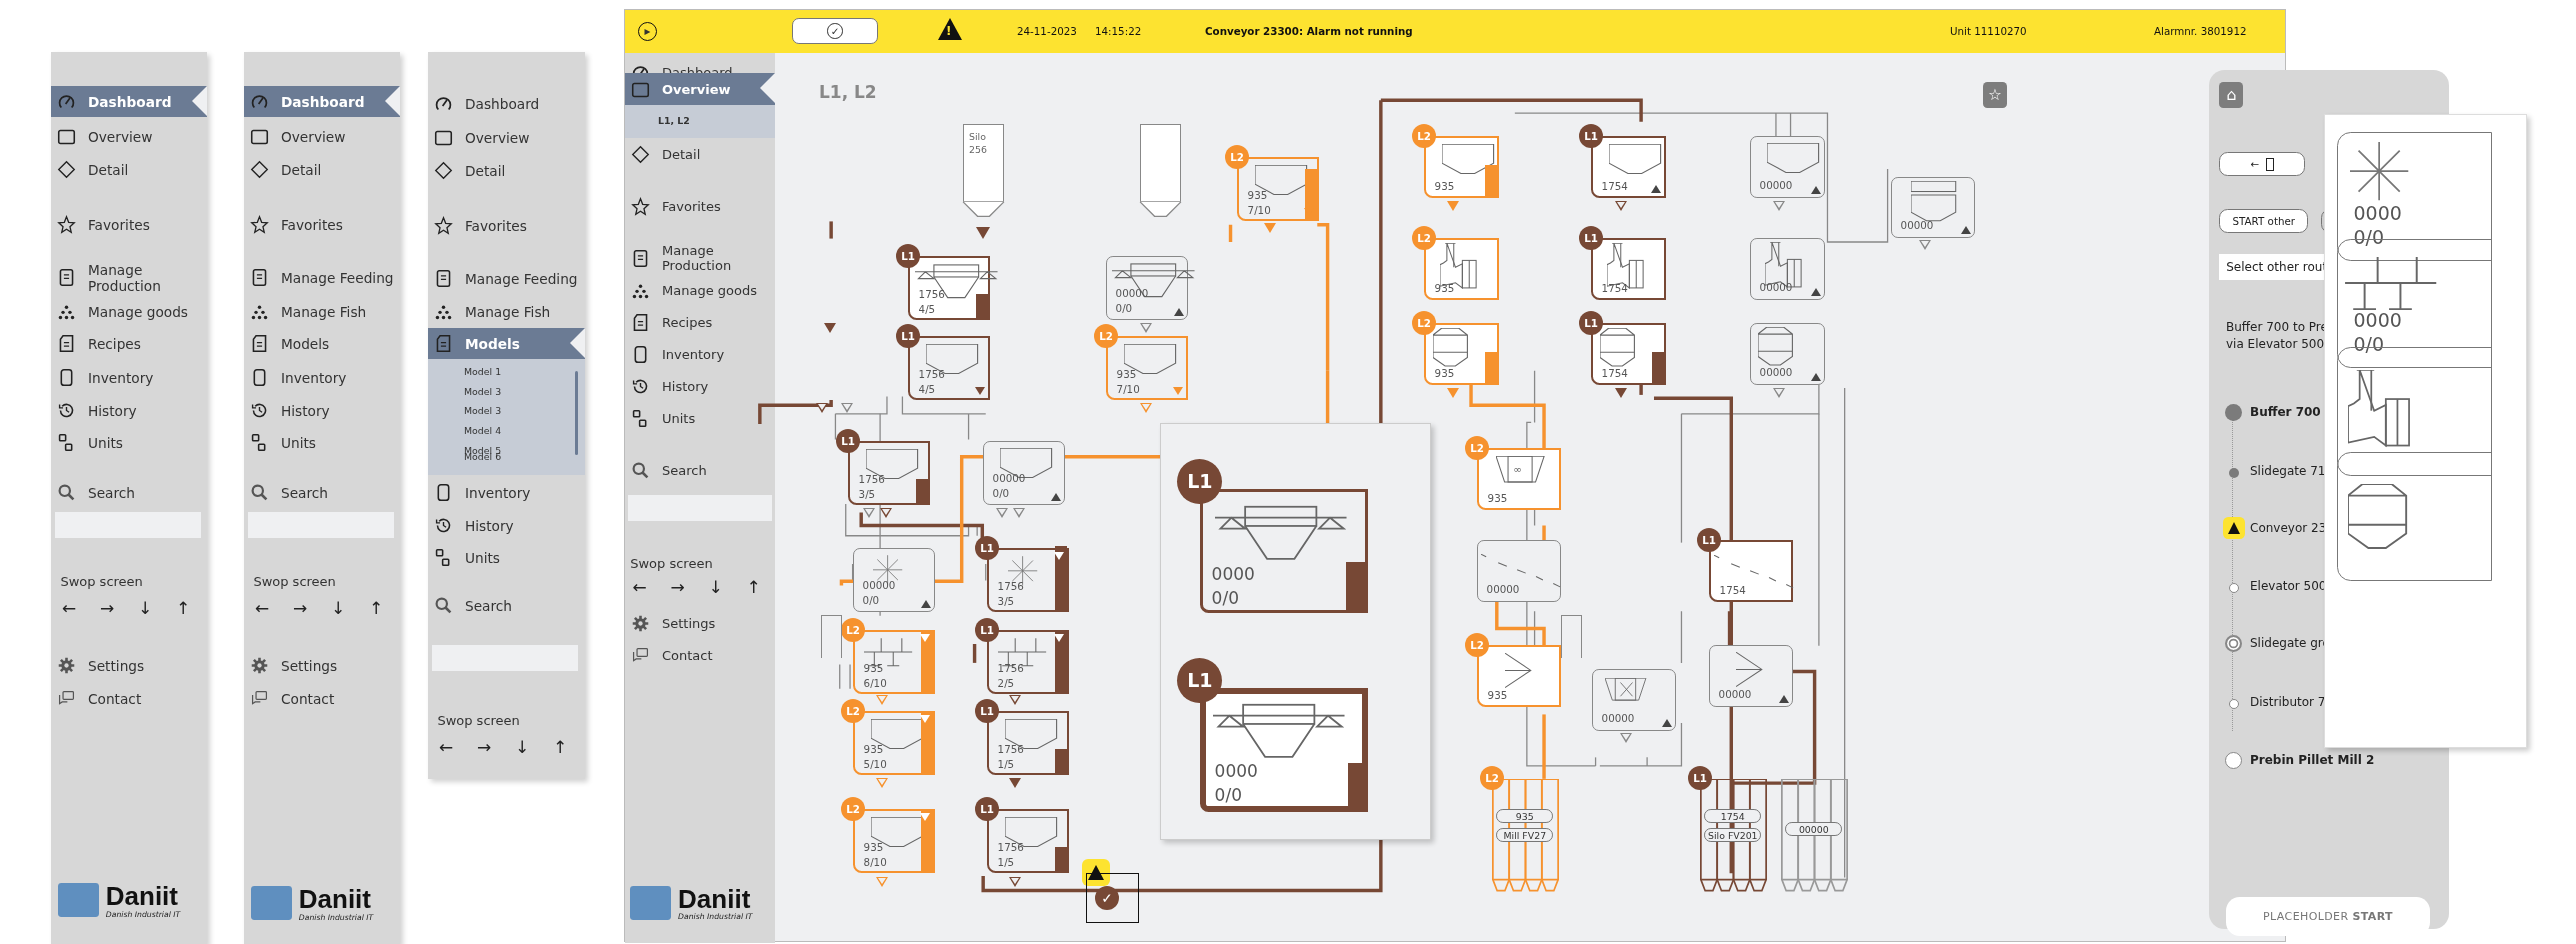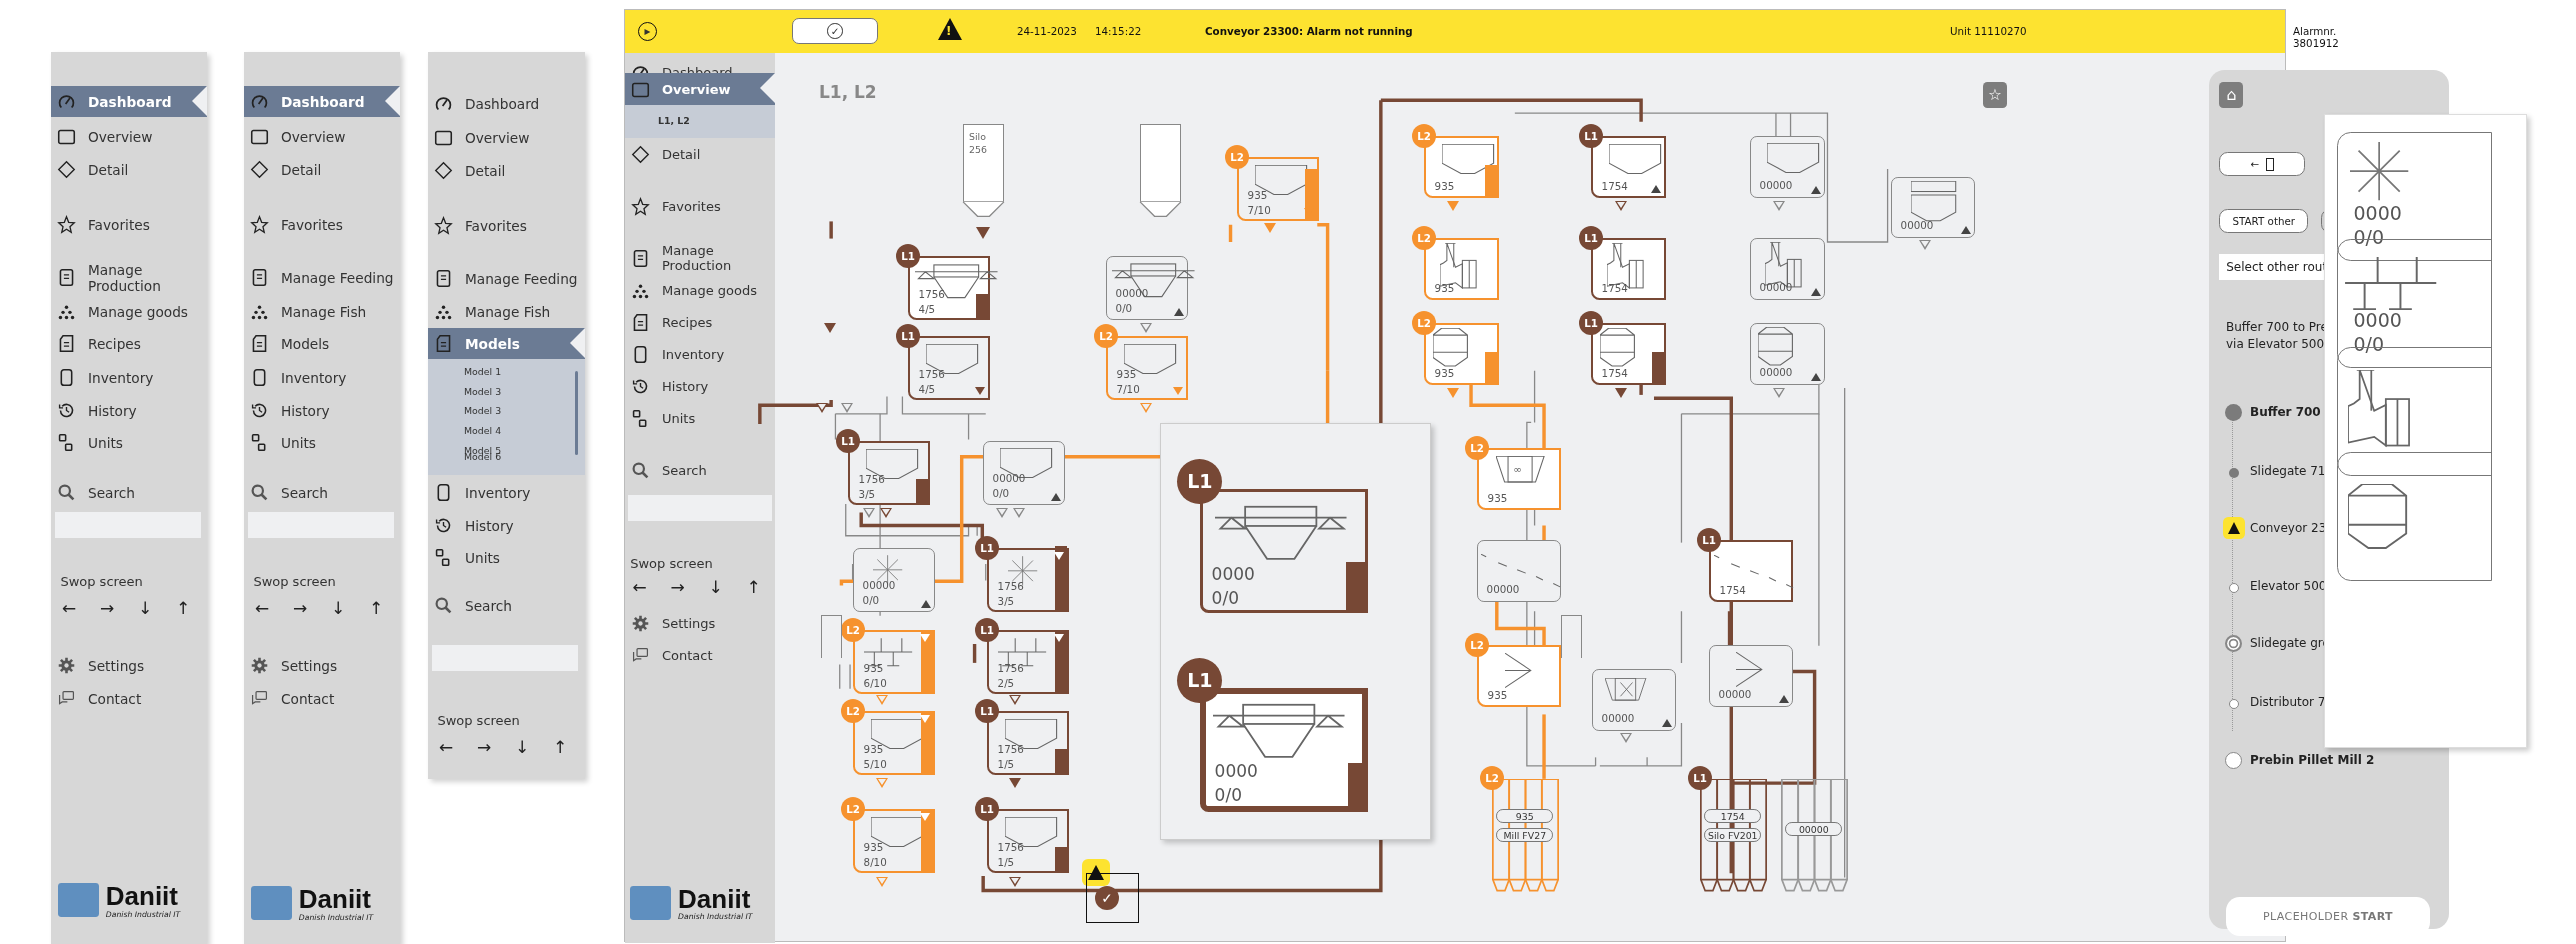--- a/index.html
+++ b/index.html
@@ -517,21 +517,21 @@
     <span class="abs" style="left:13px;top:12px;width:19px;height:19px;border:1.7px solid #111;border-radius:50%;display:flex;align-items:center;justify-content:center;font-size:7.7px">▶</span>
     <div class="abs" style="left:167px;top:8.6px;width:86px;height:26px;background:#fff;border:0.9px solid #777;border-radius:6.9px;display:flex;align-items:center;justify-content:center">
       <span style="width:15.5px;height:15.5px;border:1.3px solid #333;border-radius:50%;font-size:10.3px;display:flex;align-items:center;justify-content:center">✓</span>
     </div>
     <span class="abs" style="left:313px;top:8.6px;width:0;height:0;border-left:12px solid transparent;border-right:12px solid transparent;border-bottom:22px solid #111"></span>
     <span class="abs" style="left:321px;top:14.6px;color:#fde330;font-weight:bold;font-size:12px">!</span>
     <span class="tb-text" style="left:392px">24-11-2023</span>
     <span class="tb-text" style="left:470px">14:15:22</span>
     <span class="tb-text" style="left:580px;font-weight:bold">Conveyor 23300: Alarm not running</span>
     <span class="tb-text" style="left:1325px">Unit 11110270</span>
-    <span class="tb-text" style="left:1668px">Alarmnr. 3801912</span>
+    <span class="tb-text" style="left:1529px">Alarmnr. 3801912</span>
   </div>
 
   <div id="main-side">
     <div class="nav-item" style="top:4.3px">
         <span class="ico">
           <svg width="19" height="19" viewBox="0 0 22 22">
             <use href="#i-dashboard"></use>
           </svg>
         </span>
         <span>Dashboard</span>

